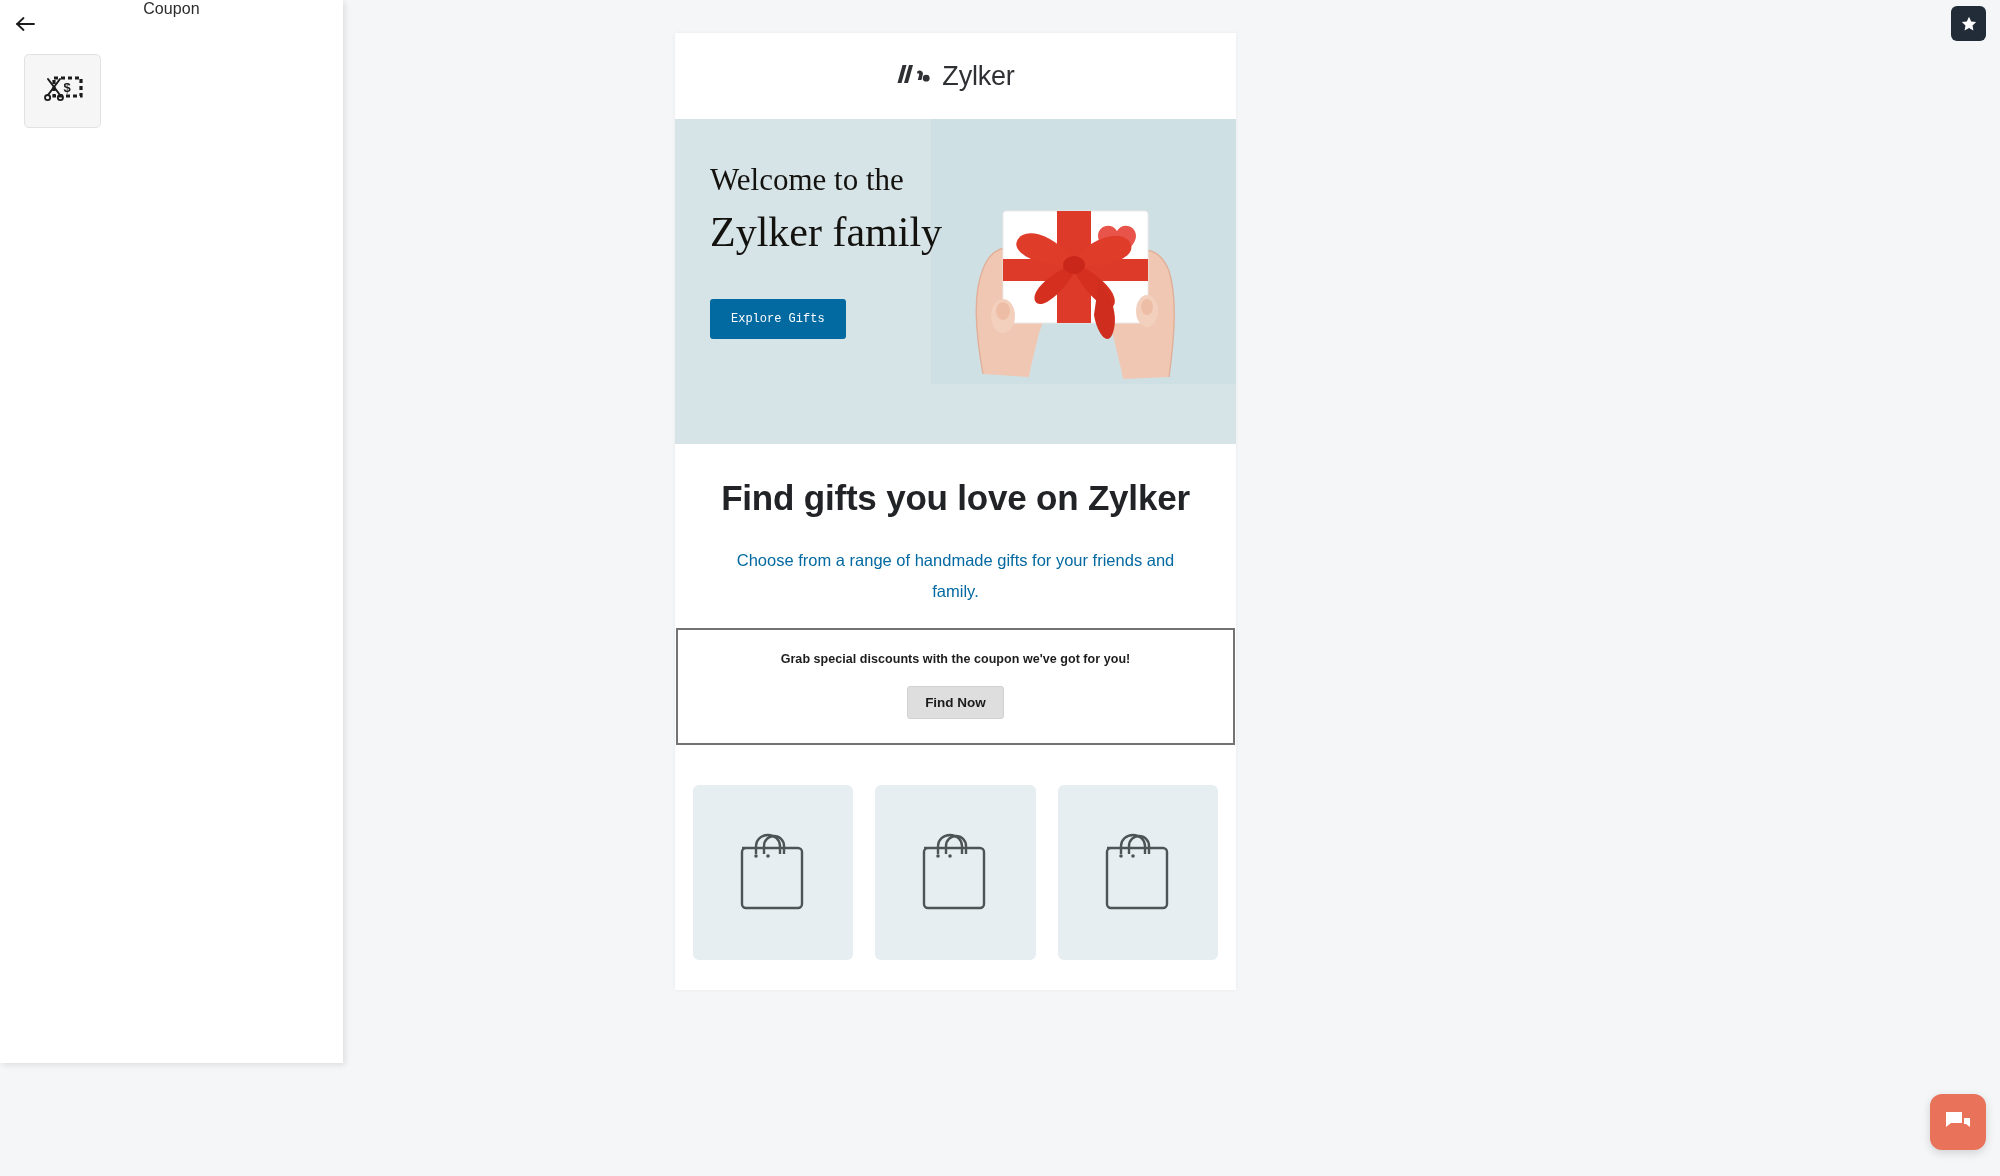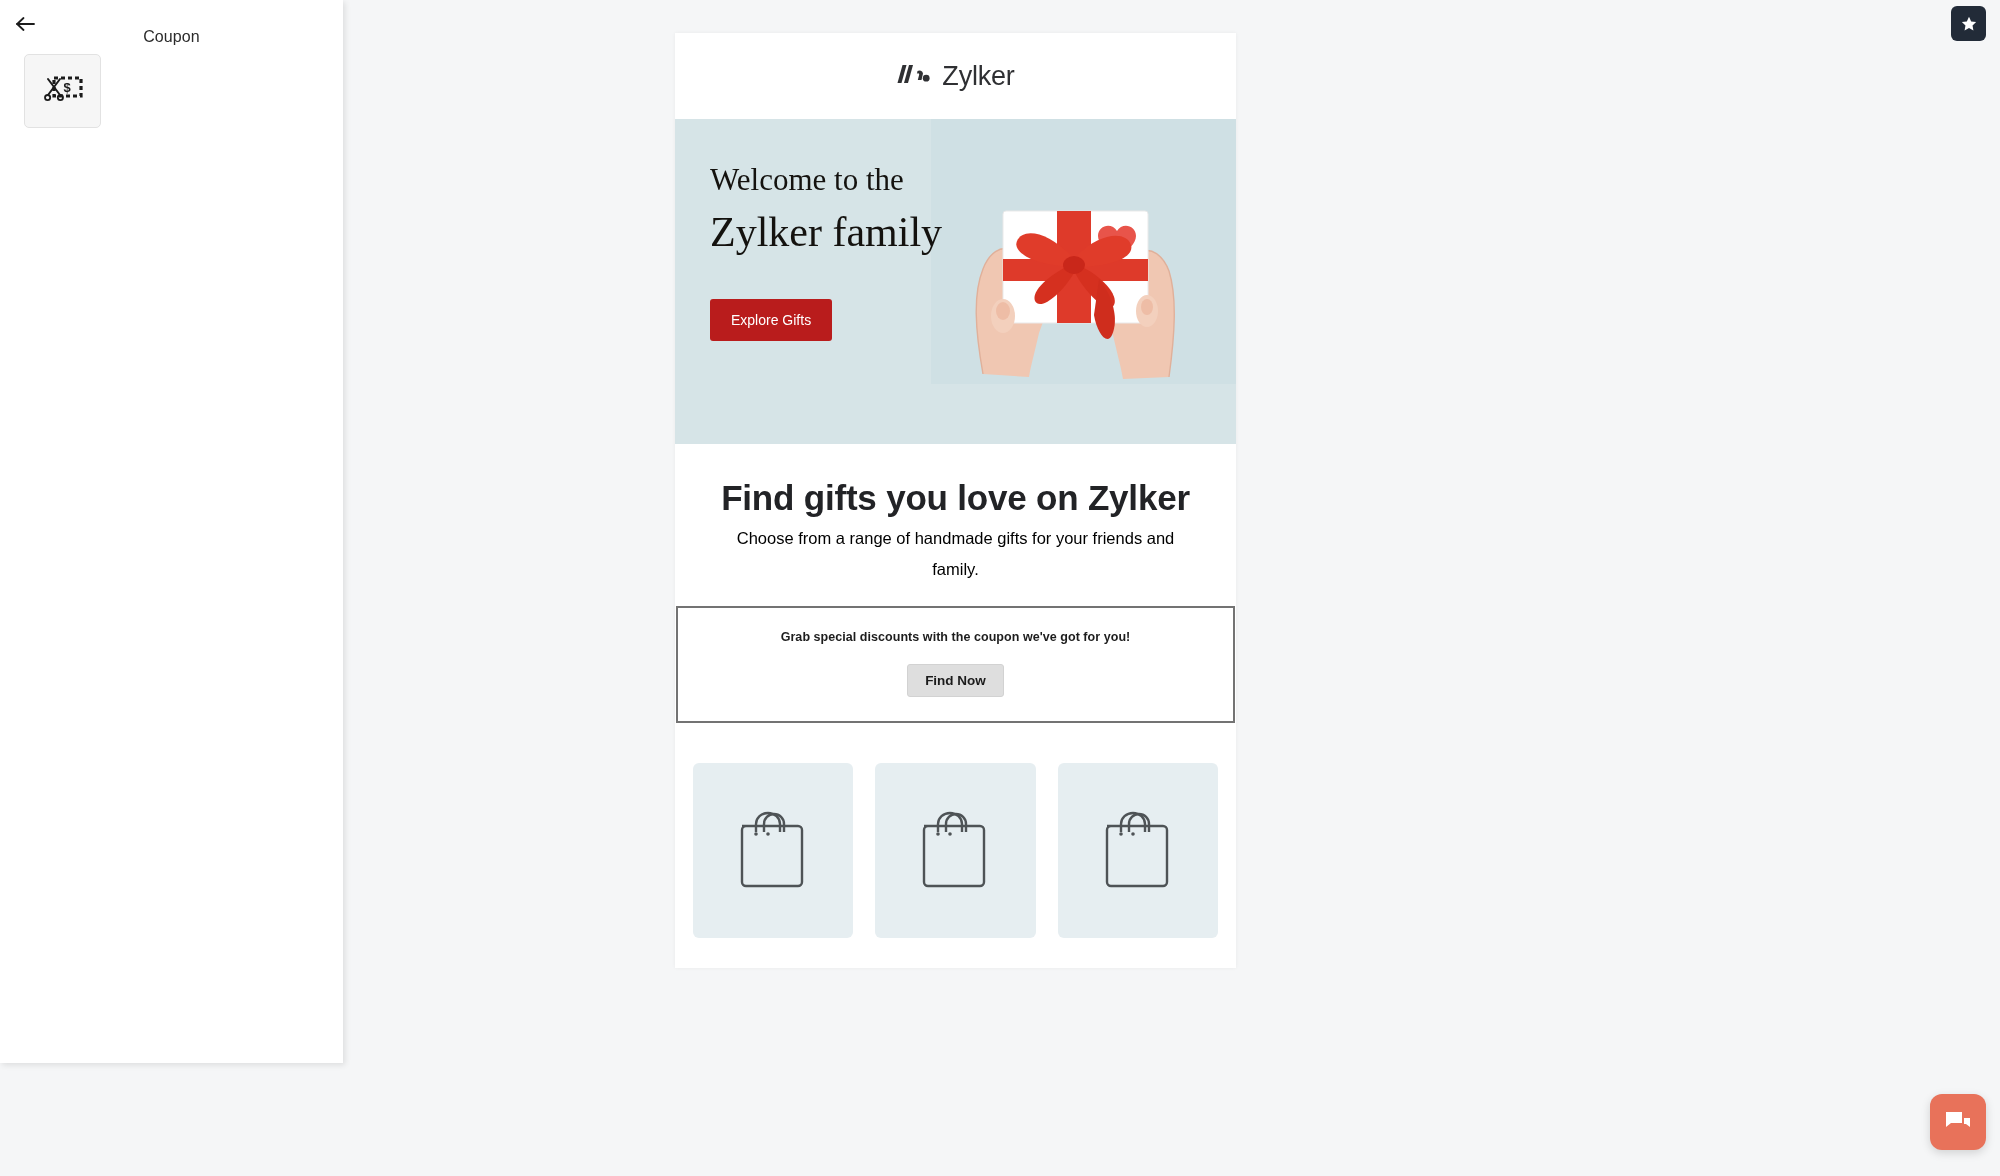--- a/index.html
+++ b/index.html
@@ -25,21 +25,21 @@
     width: 343px;
     height: 1063px;
     background: #ffffff;
     box-shadow: 2px 2px 6px rgba(0,0,0,0.10);
     z-index: 30;
   }
   .panel-header {
     position: relative;
     height: 46px;
     display: flex;
-    align-items: flex-end;
+    align-items: flex-start;
   }
   .back-btn {
     position: absolute;
     left: 12px;
     top: 10px;
     width: 28px;
     height: 28px;
     display: flex;
     align-items: center;
     justify-content: center;
@@ -132,27 +132,27 @@
     font-family: Liberation Serif, serif;
     font-size: 42px;
     color: #14120f;
     line-height: 1.25;
     margin-top: 9px;
   }
   .explore-btn {
     position: absolute;
     left: 35px;
     top: 180px;
-    background: #b91c1c;
+    background: #0369a1;
     color: #ffffff;
     border: none;
     border-radius: 3px;
-    font-size: 14px;
+    font-size: 12px;
     padding: 13px 21px;
-    font-family: Liberation Sans, sans-serif;
+    font-family: Liberation Mono, monospace;
     cursor: pointer;
     z-index: 3;
   }
   .hero-photo {
     position: absolute;
     right: 0;
     top: 0;
     width: 305px;
     height: 265px;
     z-index: 1;
@@ -163,22 +163,23 @@
   .email-body { padding: 28px 44px 8px; background: #fff; }
   .headline {
     font-size: 35px;
     font-weight: bold;
     color: #222326;
     text-align: center;
     line-height: 1.46;
     letter-spacing: -0.2px;
   }
   .subtext {
+    margin-top: 22px;
     font-size: 16.5px;
-    color: #000000;
+    color: #0369a1;
     text-align: center;
     line-height: 1.85;
     padding: 0 8px;
   }
 
   
   .coupon-block {
     margin: 22px -43px 0;
     border: 2px solid #737373;
     background: #ffffff;

